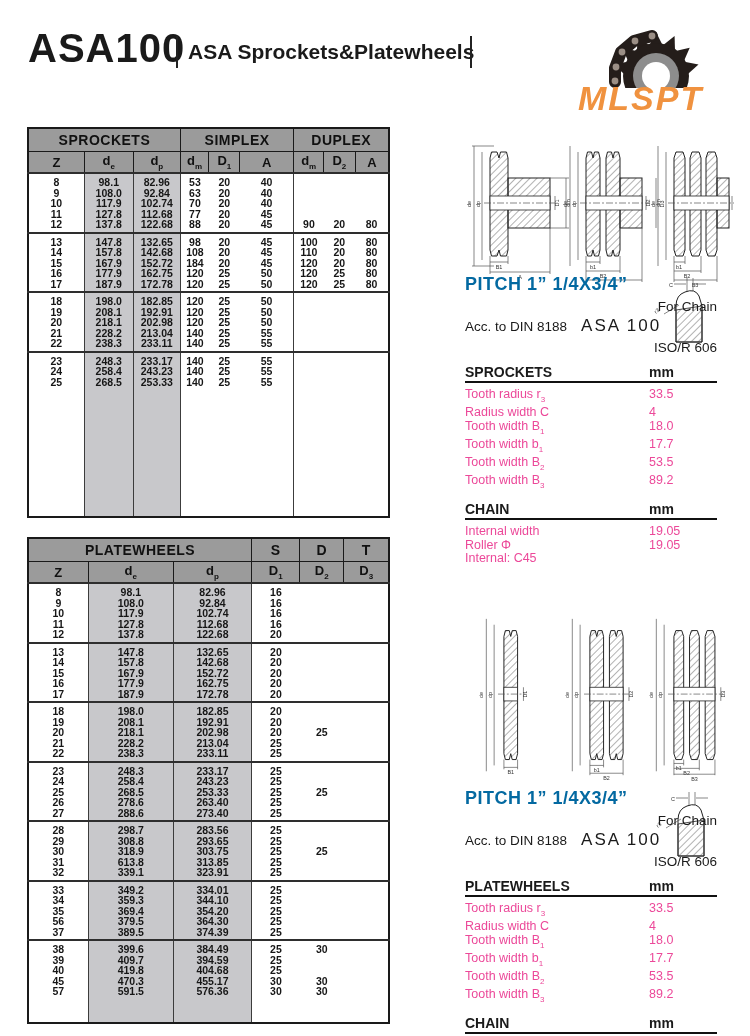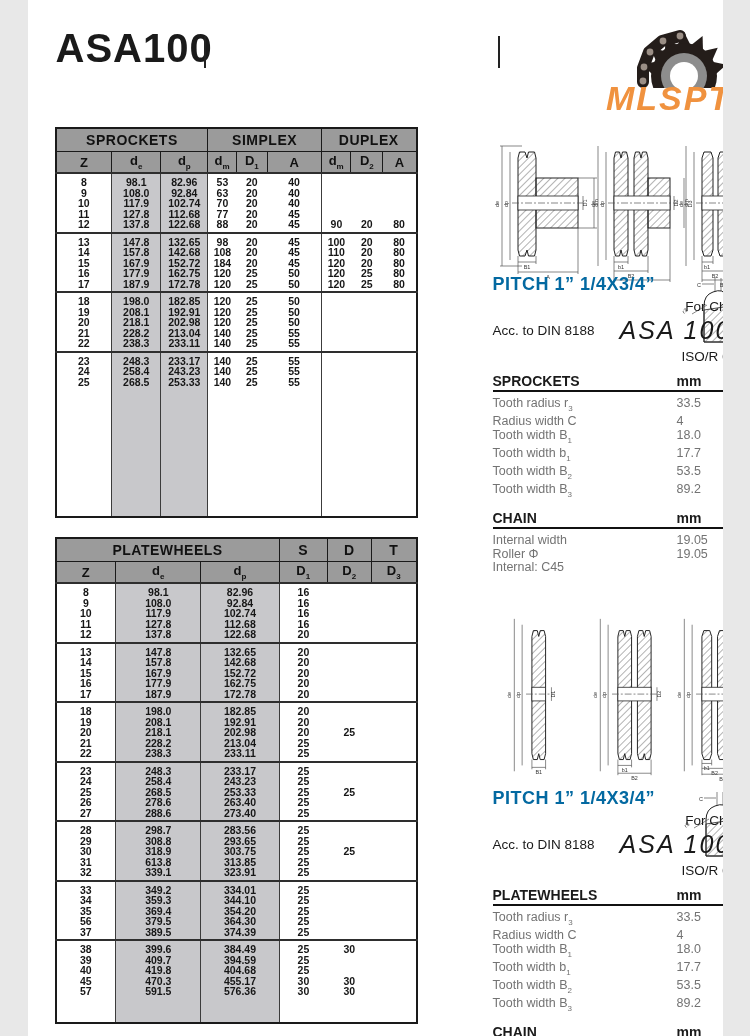--- a/index.html
+++ b/index.html
@@ -1,17 +1,17 @@
 <!DOCTYPE html>
 <html style="--hdrgray: #9b9b9b; --shade: #c8c8cb; --orange: #F0923F;"><head>
 <meta charset="utf-8">
 <style>
   :root{ --hdrgray:#9b9b9b; --shade:#c8c8cb; --orange:#F0923F; }
   html,body{margin:0;padding:0;background:#e8e8e8;}
-  .page{position:relative;width:695px;height:1036px;background:#ffffff;margin:0 auto;
+  .page{position:relative;width:750px;height:1036px;background:#ffffff;margin:0 auto;
         font-family:"Liberation Sans", sans-serif;color:#111;overflow:hidden;}
   
   .h-title{position:absolute;left:28px;top:26px;font-size:40px;font-weight:bold;letter-spacing:1px;color:#1a1a1a;}
   .vbar{position:absolute;width:2px;height:32px;background:#222;top:36px;}
   .b1{left:176px;} .b2{left:470px;}
   .h-sub{position:absolute;left:188px;top:40px;font-size:21px;font-weight:bold;color:#1a1a1a;}
   .logo{position:absolute;left:574px;top:20px;}
   .logo-text{fill:var(--orange);font-family:"Liberation Sans",sans-serif;font-weight:bold;font-style:italic;}
   
   .dt{position:absolute;border-collapse:collapse;table-layout:fixed;background:#fff;border:2px solid #1a1a1a;}
@@ -27,45 +27,46 @@
   .dt tbody.spacer{border-top:none;}
   .dt tbody tr:first-child td{padding-top:3px;}
   .dt tbody tr:last-child td{padding-bottom:2px;}
   #t1{left:27px;top:127px;width:363px;}
   #t2{left:27px;top:537px;width:363px;}
   
   .spec{position:absolute;width:252px;}
   #spec1{left:465px;top:274px;} #spec2{left:465px;top:788px;}
   .pitch-title{font-size:18px;font-weight:bold;letter-spacing:.5px;color:#0369a1;}
   .spec-line{font-size:13.5px;margin-top:4px;color:#1a1a1a;text-align:right;}
-  .acc-row{display:flex;align-items:center;gap:25px;font-size:13.5px;margin-top:2px;color:#1a1a1a;}
-  .asa{font-size:25px;letter-spacing:2px;font-style:italic;}
+  .acc-row{display:flex;align-items:center;gap:14px;font-size:13.5px;margin-top:2px;color:#1a1a1a;}
+  .asa{font-size:17px;letter-spacing:2px;}
   .sec-hdr{display:flex;font-weight:bold;font-size:14px;border-bottom:2px solid #111;
            padding-bottom:1px;margin-top:9px;color:#1a1a1a;}
   .sec-hdr .t{flex:1;} .sec-hdr .u{width:68px;}
   .speclist{margin-top:5px;}
-  .specrow{display:flex;font-size:12.5px;line-height:13.6px;color:#737373;}
+  .specrow{display:flex;font-size:12.5px;line-height:13.6px;color:#ec4899;}
   .specrow .lab{flex:1;} .specrow .val{width:68px;}
   
   svg.abs{position:absolute;}
   #drw1{left:428px;top:138px;} #drw2{left:430px;top:613px;}
   #tp1{left:636px;top:276px;} #tp2{left:638px;top:790px;}
   .dim{stroke:#555;stroke-width:0.7;fill:none;}
   .shape{stroke:#222;stroke-width:1;}
   .cl{stroke:#555;stroke-width:0.7;stroke-dasharray:7 2 2 2;}
   .bore{fill:#fff;stroke:#222;stroke-width:0.8;}
   .dtxt{font-family:"Liberation Sans",sans-serif;font-size:5.5px;fill:#333;}
 </style>
 </head>
 <body>
 
 <div class="page">
 
   <div class="h-title">ASA100</div>
   <div class="vbar b1"></div>
+  <div class="h-sub">ASA Sprockets&amp;Platewheels</div>
   <div class="vbar b2"></div>
 
   <div class="logo">
     <svg width="150" height="94" viewBox="0 0 150 94">
       <g>
         <g fill="#241d1a">
           <g transform="rotate(-75 82 56)">
               <polygon points="75,26 82,12 89,26"></polygon>
             </g>
           <g transform="rotate(-50 82 56)">

